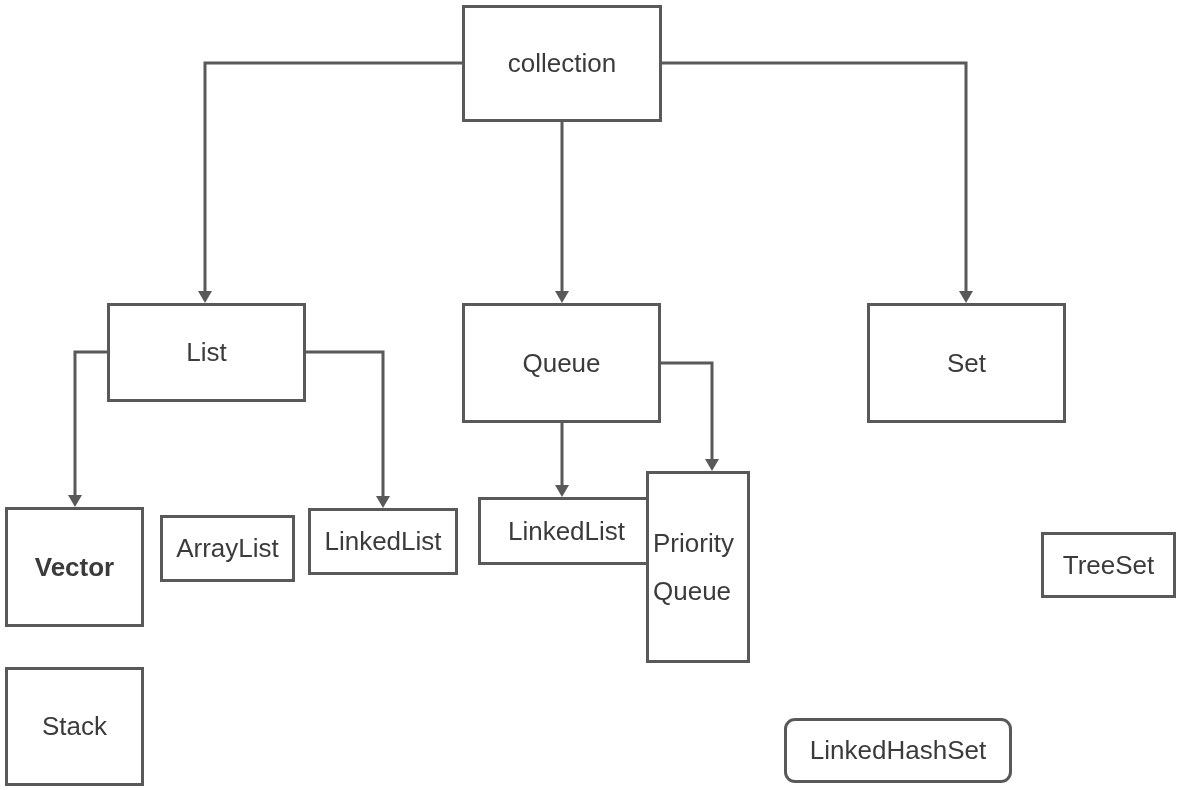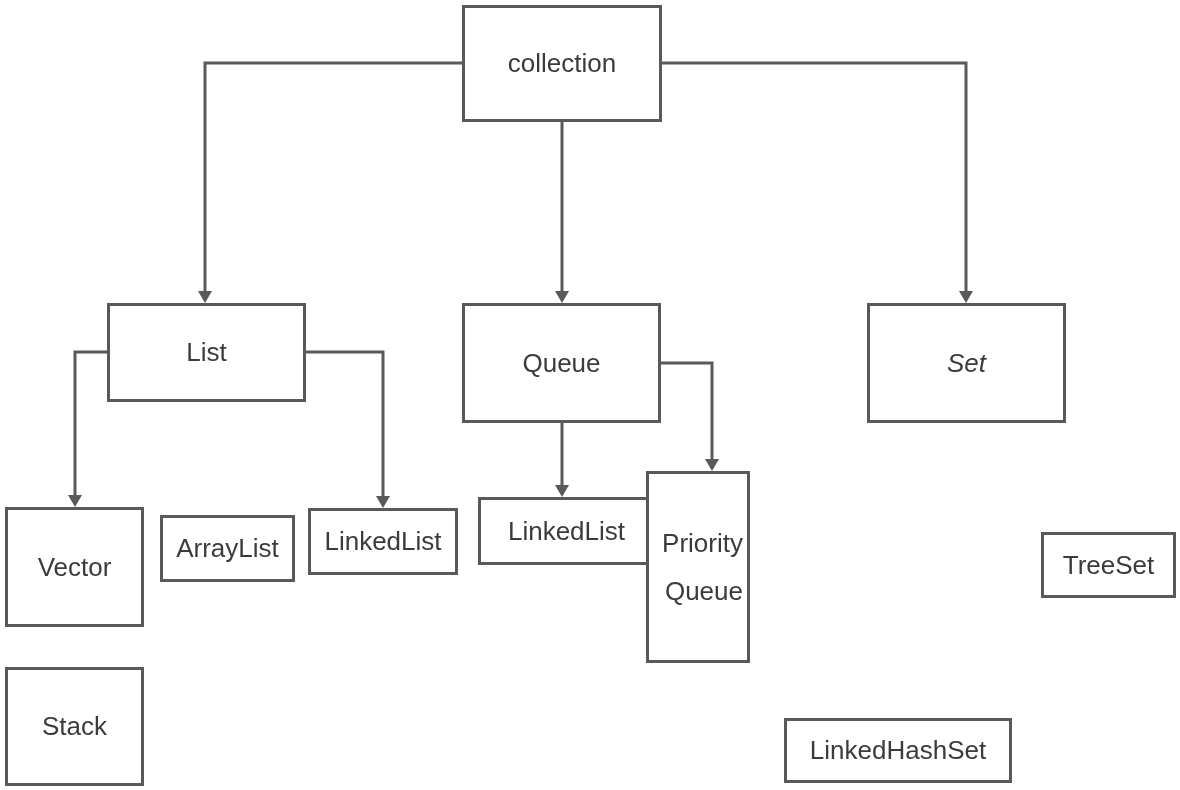--- a/index.html
+++ b/index.html
@@ -32,39 +32,39 @@
     stroke: none;
   }
   .node {
     position: absolute;
     box-sizing: border-box;
     background: #ffffff;
     border: 3px solid #595959;
     display: flex;
     align-items: center;
     justify-content: center;
-    text-align: right;
+    text-align: left;
     font-size: 26px;
     line-height: 1.85;
     color: #3b3b3b;
     z-index: 1;
   }
   #n-collection      { left: 462px; top: 5px;   width: 200px; height: 117px; }
   #n-list            { left: 107px; top: 303px; width: 199px; height: 99px;  }
   #n-queue           { left: 462px; top: 303px; width: 199px; height: 120px; }
-  #n-set             { left: 867px; top: 303px; width: 199px; height: 120px; font-style: italic; }
-  #n-vector          { left: 5px;   top: 507px; width: 139px; height: 120px; }
+  #n-set             { left: 867px; top: 303px; width: 199px; height: 120px; }
+  #n-vector          { left: 5px;   top: 507px; width: 139px; height: 120px; font-weight: bold; }
   #n-arraylist       { left: 160px; top: 515px; width: 135px; height: 67px;  }
   #n-linkedlist-list { left: 308px; top: 508px; width: 150px; height: 67px;  }
   #n-linkedlist-queue{ left: 478px; top: 497px; width: 177px; height: 68px;  z-index: 1; }
   #n-priority-queue  { left: 646px; top: 471px; width: 104px; height: 192px; z-index: 2; padding: 0 4px; }
   #n-hashset         { left: 830px; top: 532px; width: 136px; height: 68px;  }
   #n-treeset         { left: 1041px;top: 532px; width: 135px; height: 66px;  }
   #n-stack           { left: 5px;   top: 667px; width: 139px; height: 119px; }
-  #n-linkedhashset   { left: 784px; top: 718px; width: 228px; height: 65px;  }
+  #n-linkedhashset   { left: 784px; top: 718px; width: 228px; height: 65px; border-radius: 11px;  }
 </style>
 </head>
 <body>
 
 <div class="canvas">
 
   <svg class="edges" width="1180" height="790">
 
     <g>
       <polyline points="462,63 205,63 205,291"></polyline>

